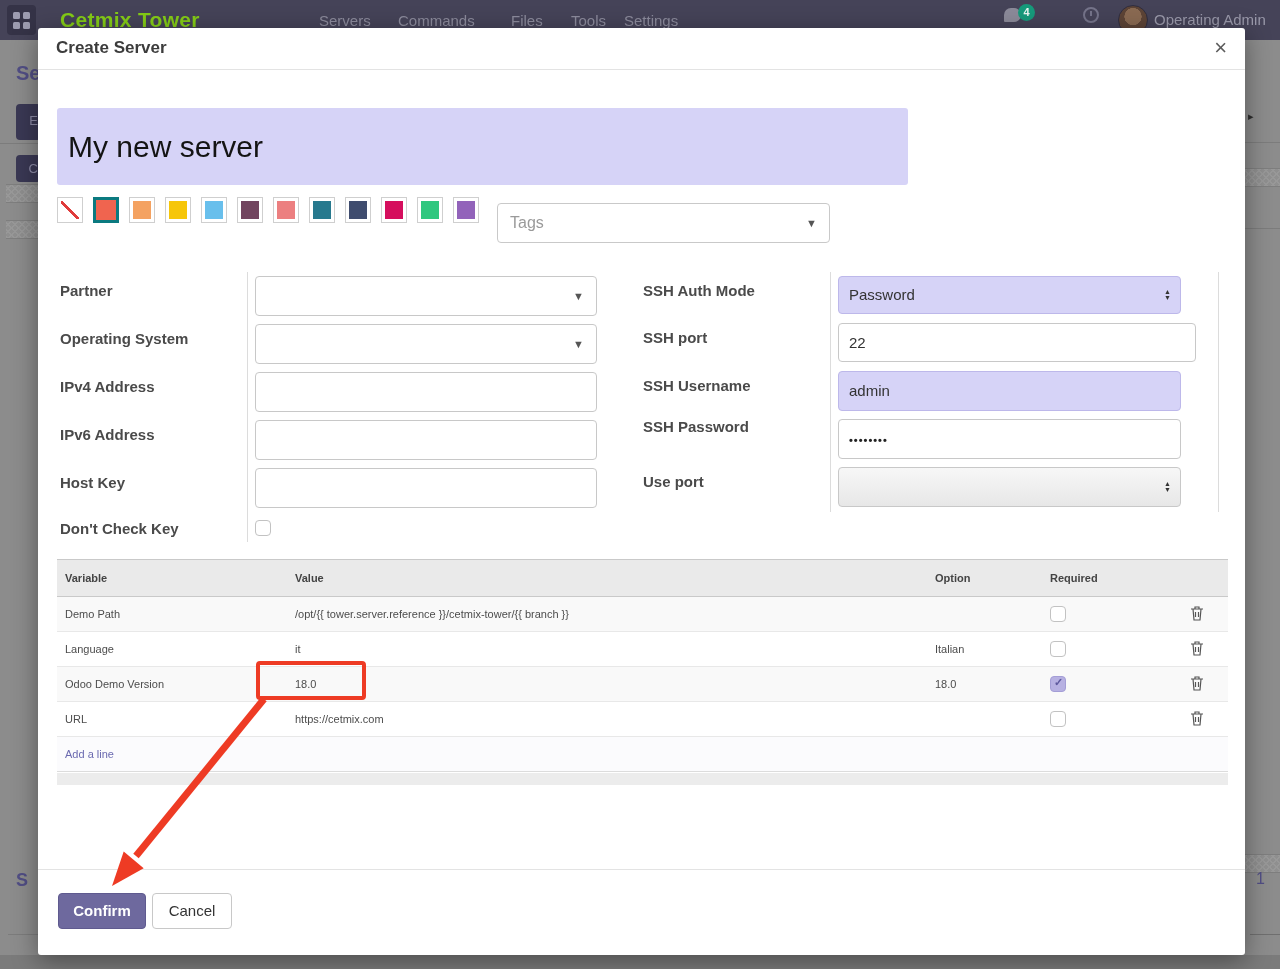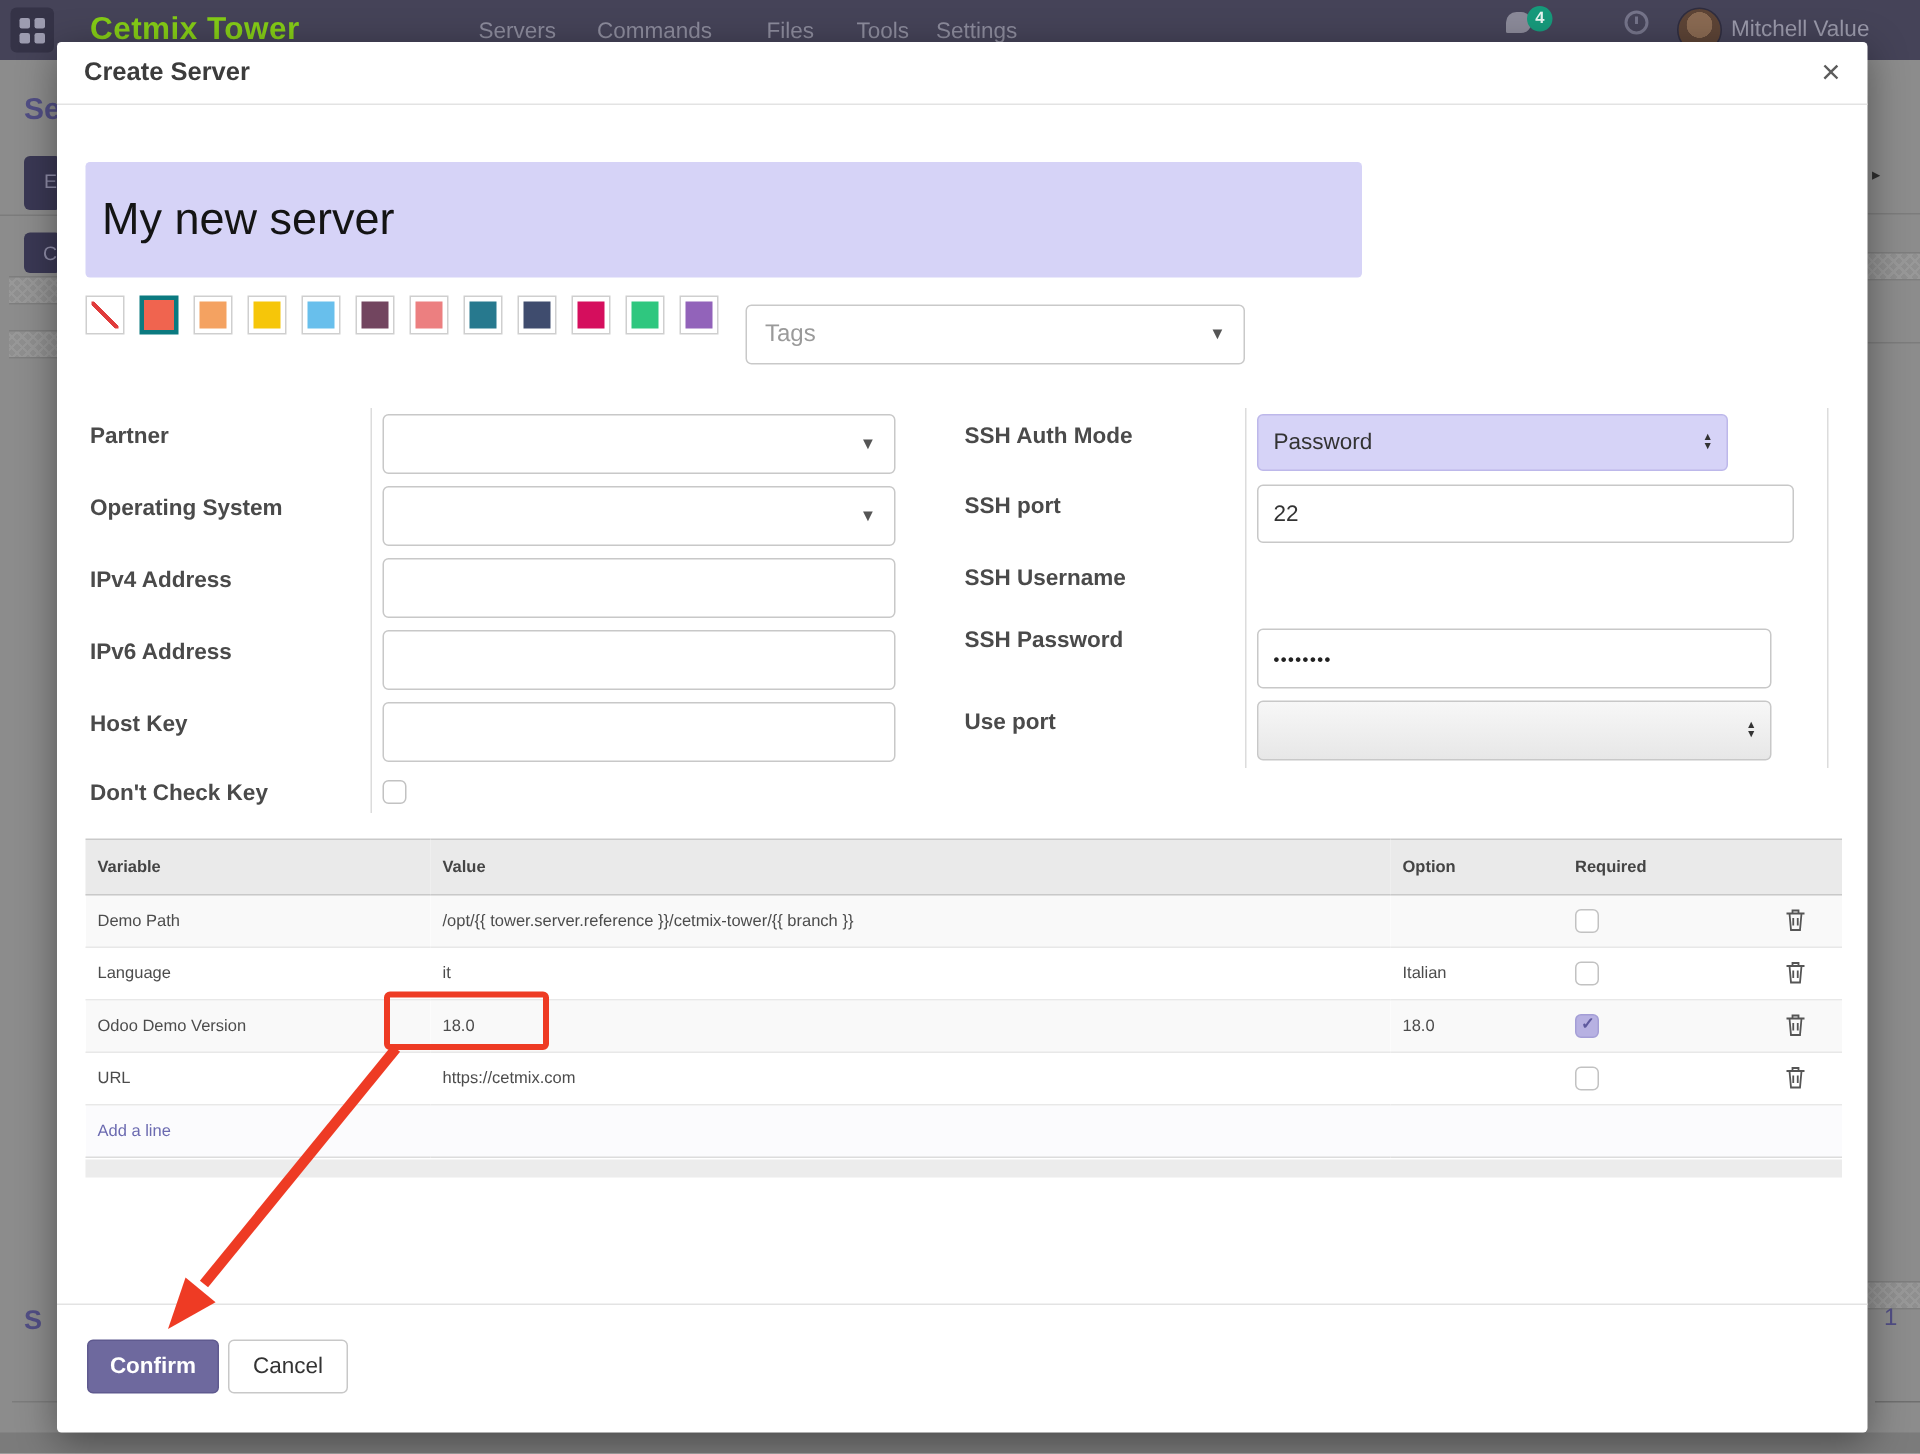--- a/index.html
+++ b/index.html
@@ -95,21 +95,21 @@
   <div class="brand">Cetmix Tower</div>
   <div class="nav-item" style="left:319px">Servers</div>
   <div class="nav-item" style="left:398px">Commands</div>
   <div class="nav-item" style="left:511px">Files</div>
   <div class="nav-item" style="left:571px">Tools</div>
   <div class="nav-item" style="left:624px">Settings</div>
   <div class="bubble"></div>
   <div class="badge">4</div>
   <div class="clockicon"></div>
   <div class="avatar"></div>
-  <div class="nav-user" style="left:1154px">Mitchell Value</div>
+  <div class="nav-user" style="left:1154px">Operating Admin</div>
 </div>
 
 <div class="frag frag-text" style="left:16px;top:62px;font-size:20px;font-weight:700;">Se</div>
 <div class="frag darkbtn" style="left:16px;top:104px;width:22px;height:36px;">E</div>
 <div class="frag darkbtn" style="left:16px;top:155px;width:22px;height:27px;line-height:27px;">C</div>
 <div class="frag hline" style="left:0;top:143px;width:38px;"></div>
 <div class="frag hatch" style="left:6px;top:184px;width:32px;height:17px;"></div>
 <div class="frag hatch" style="left:6px;top:220px;width:32px;height:17px;"></div>
 <div class="frag frag-text" style="left:16px;top:870px;font-size:18px;font-weight:700;">S</div>
 <div class="frag hline" style="left:8px;top:934px;width:30px;"></div>
@@ -194,28 +194,29 @@
   <span class="cbx" style="position:absolute;left:217px;top:492px"></span>
 
   <div class="f-label" style="left:605px;top:254px">SSH Auth Mode</div>
   <div class="f-label" style="left:605px;top:301px">SSH port</div>
   <div class="f-label" style="left:605px;top:349px">SSH Username</div>
   <div class="f-label" style="left:605px;top:390px">SSH Password</div>
   <div class="f-label" style="left:605px;top:445px">Use port</div>
   <div class="vsep" style="left:792px;top:244px;height:240px"></div>
   <div class="vsep" style="left:1180px;top:244px;height:240px"></div>
 
-  <div class="fld lav" style="left:800px;top:248px;width:314px;height:38px;line-height:36px">
+  <div class="fld lav" style="left:800px;top:248px;width:343px;height:38px;line-height:36px">
     <span>Password</span>
     <span class="spinner">
         <span>▲</span>
         <span>▼</span>
       </span>
   </div>
   <div class="fld" style="left:800px;top:295px;width:358px;height:39px">22</div>
+  <div class="fld lav" style="left:800px;top:343px;width:343px">admin</div>
   <div class="fld pwd" style="left:800px;top:391px;width:343px;line-height:40px">••••••••</div>
   <div class="fld graysel" style="left:800px;top:439px;width:343px">
     <span></span>
     <span class="spinner">
         <span>▲</span>
         <span>▼</span>
       </span>
   </div>
 
   <table class="var-table">

